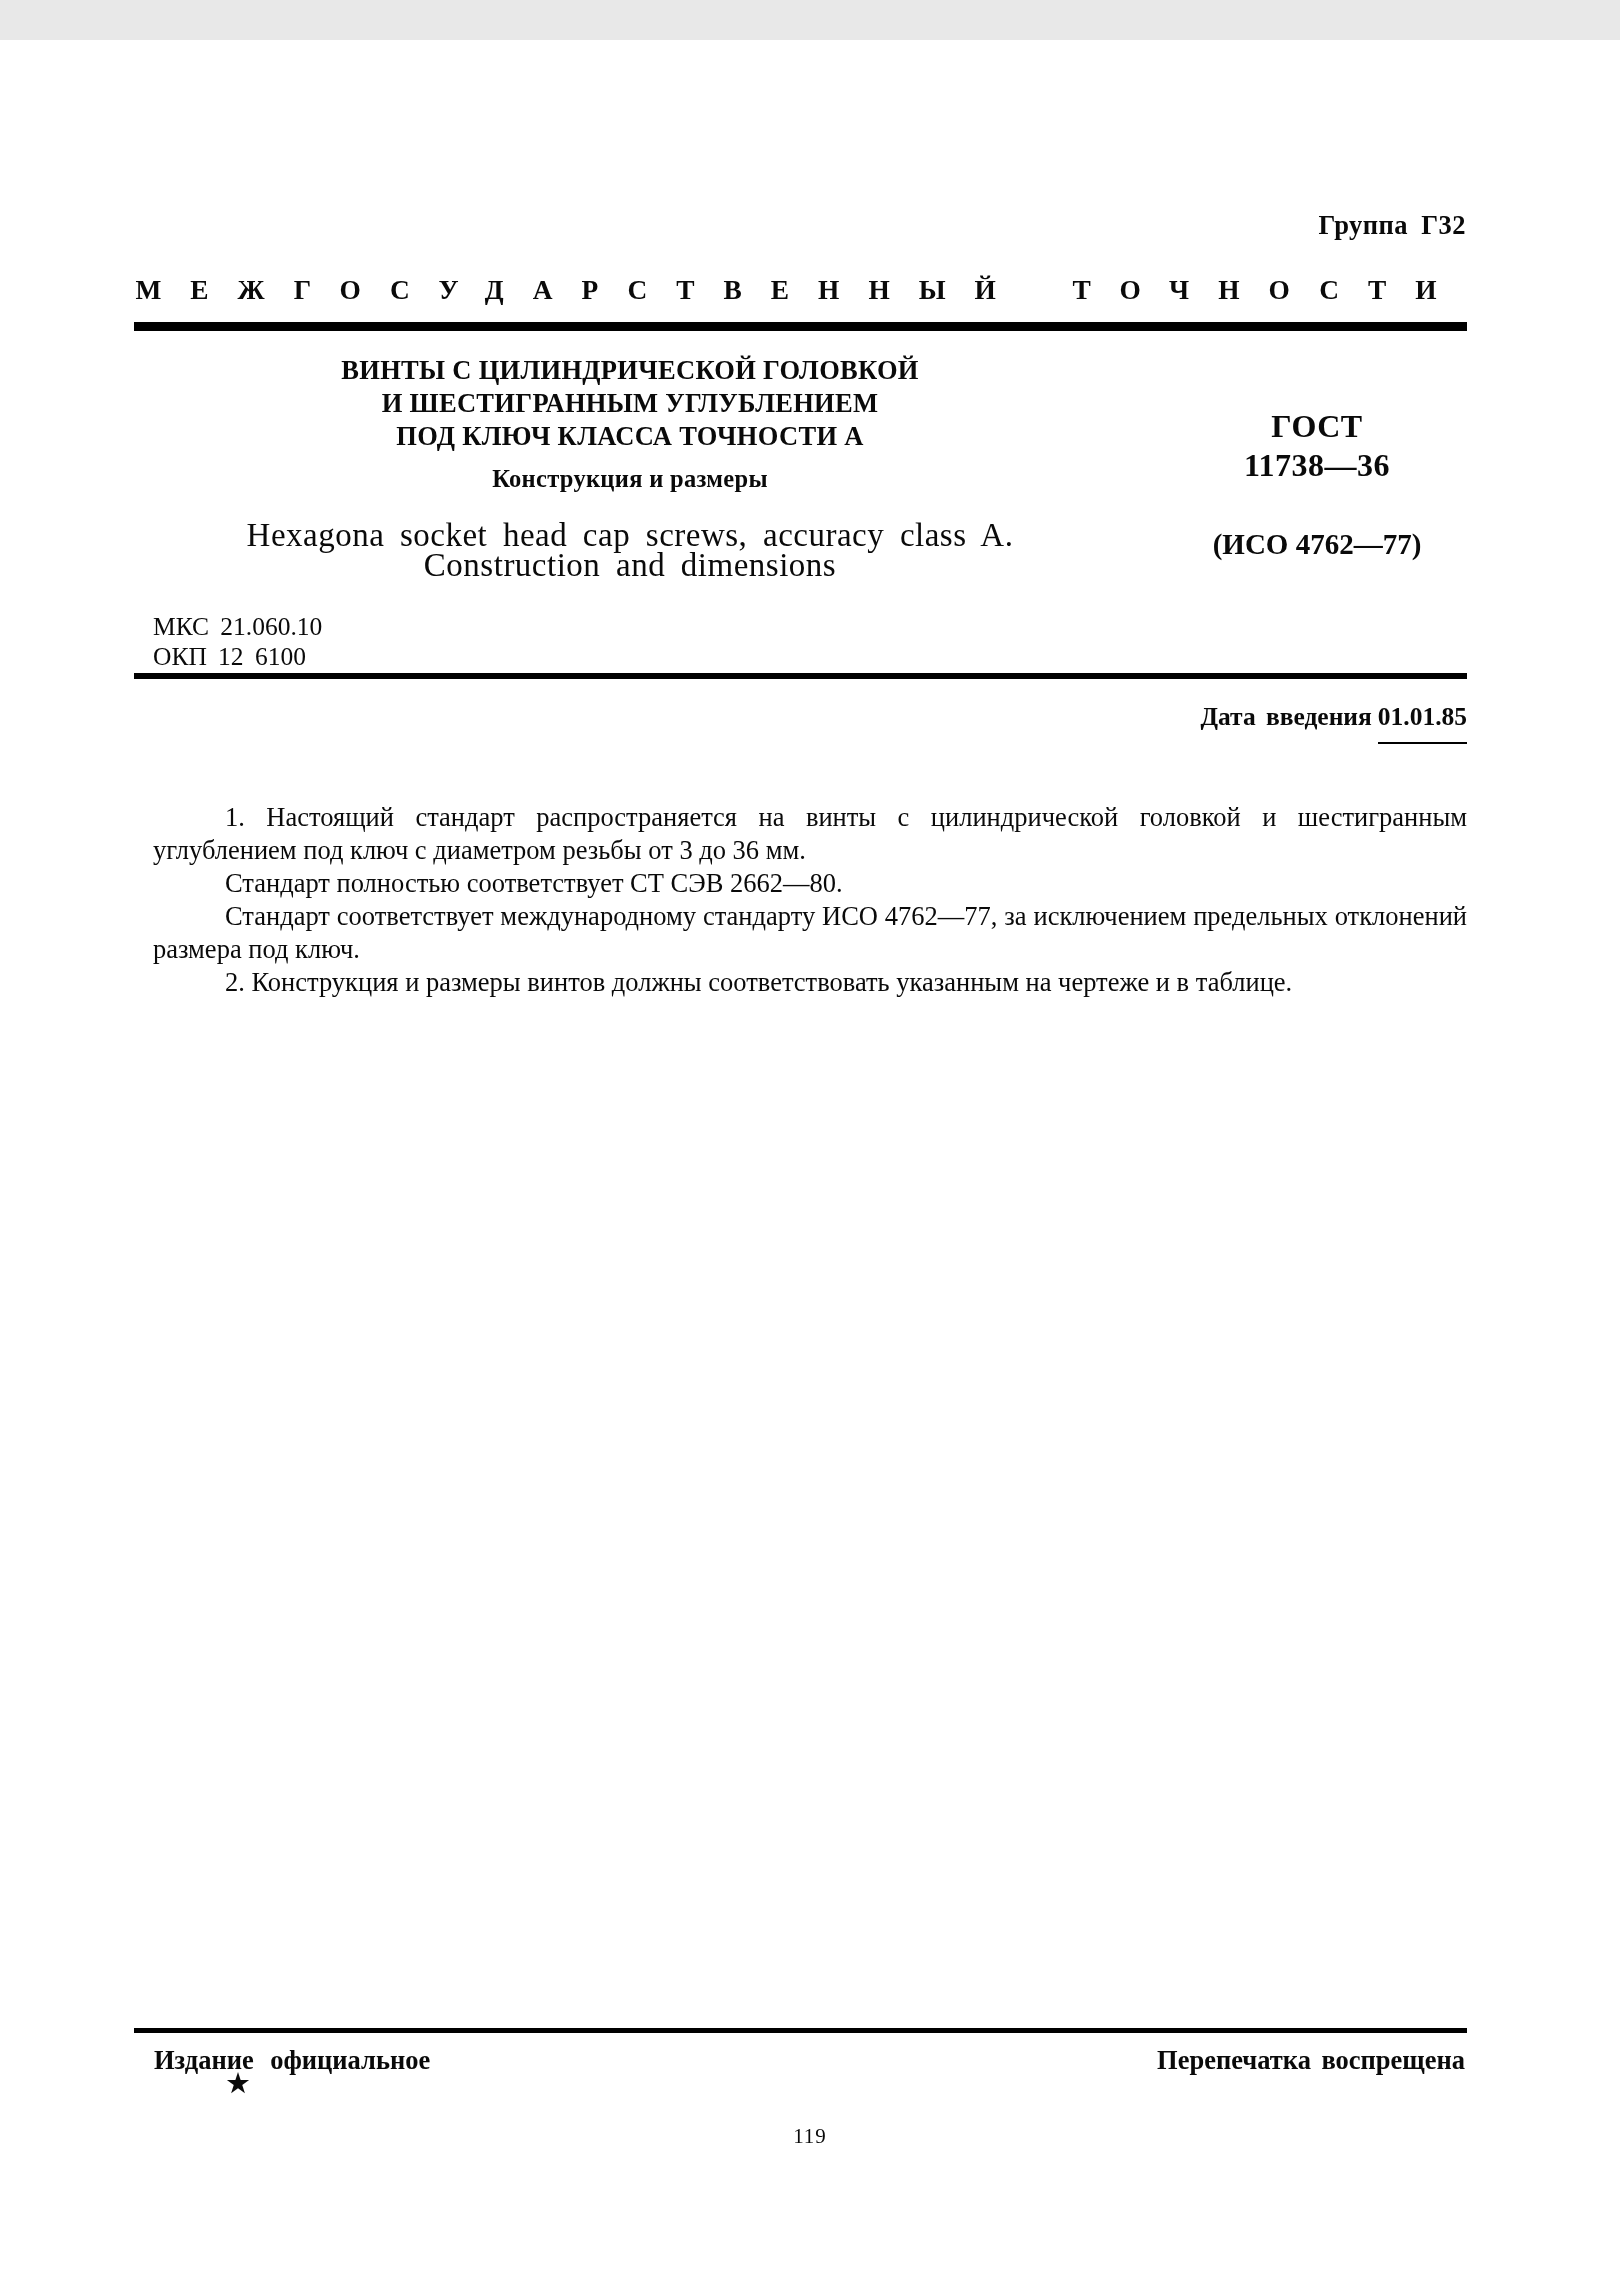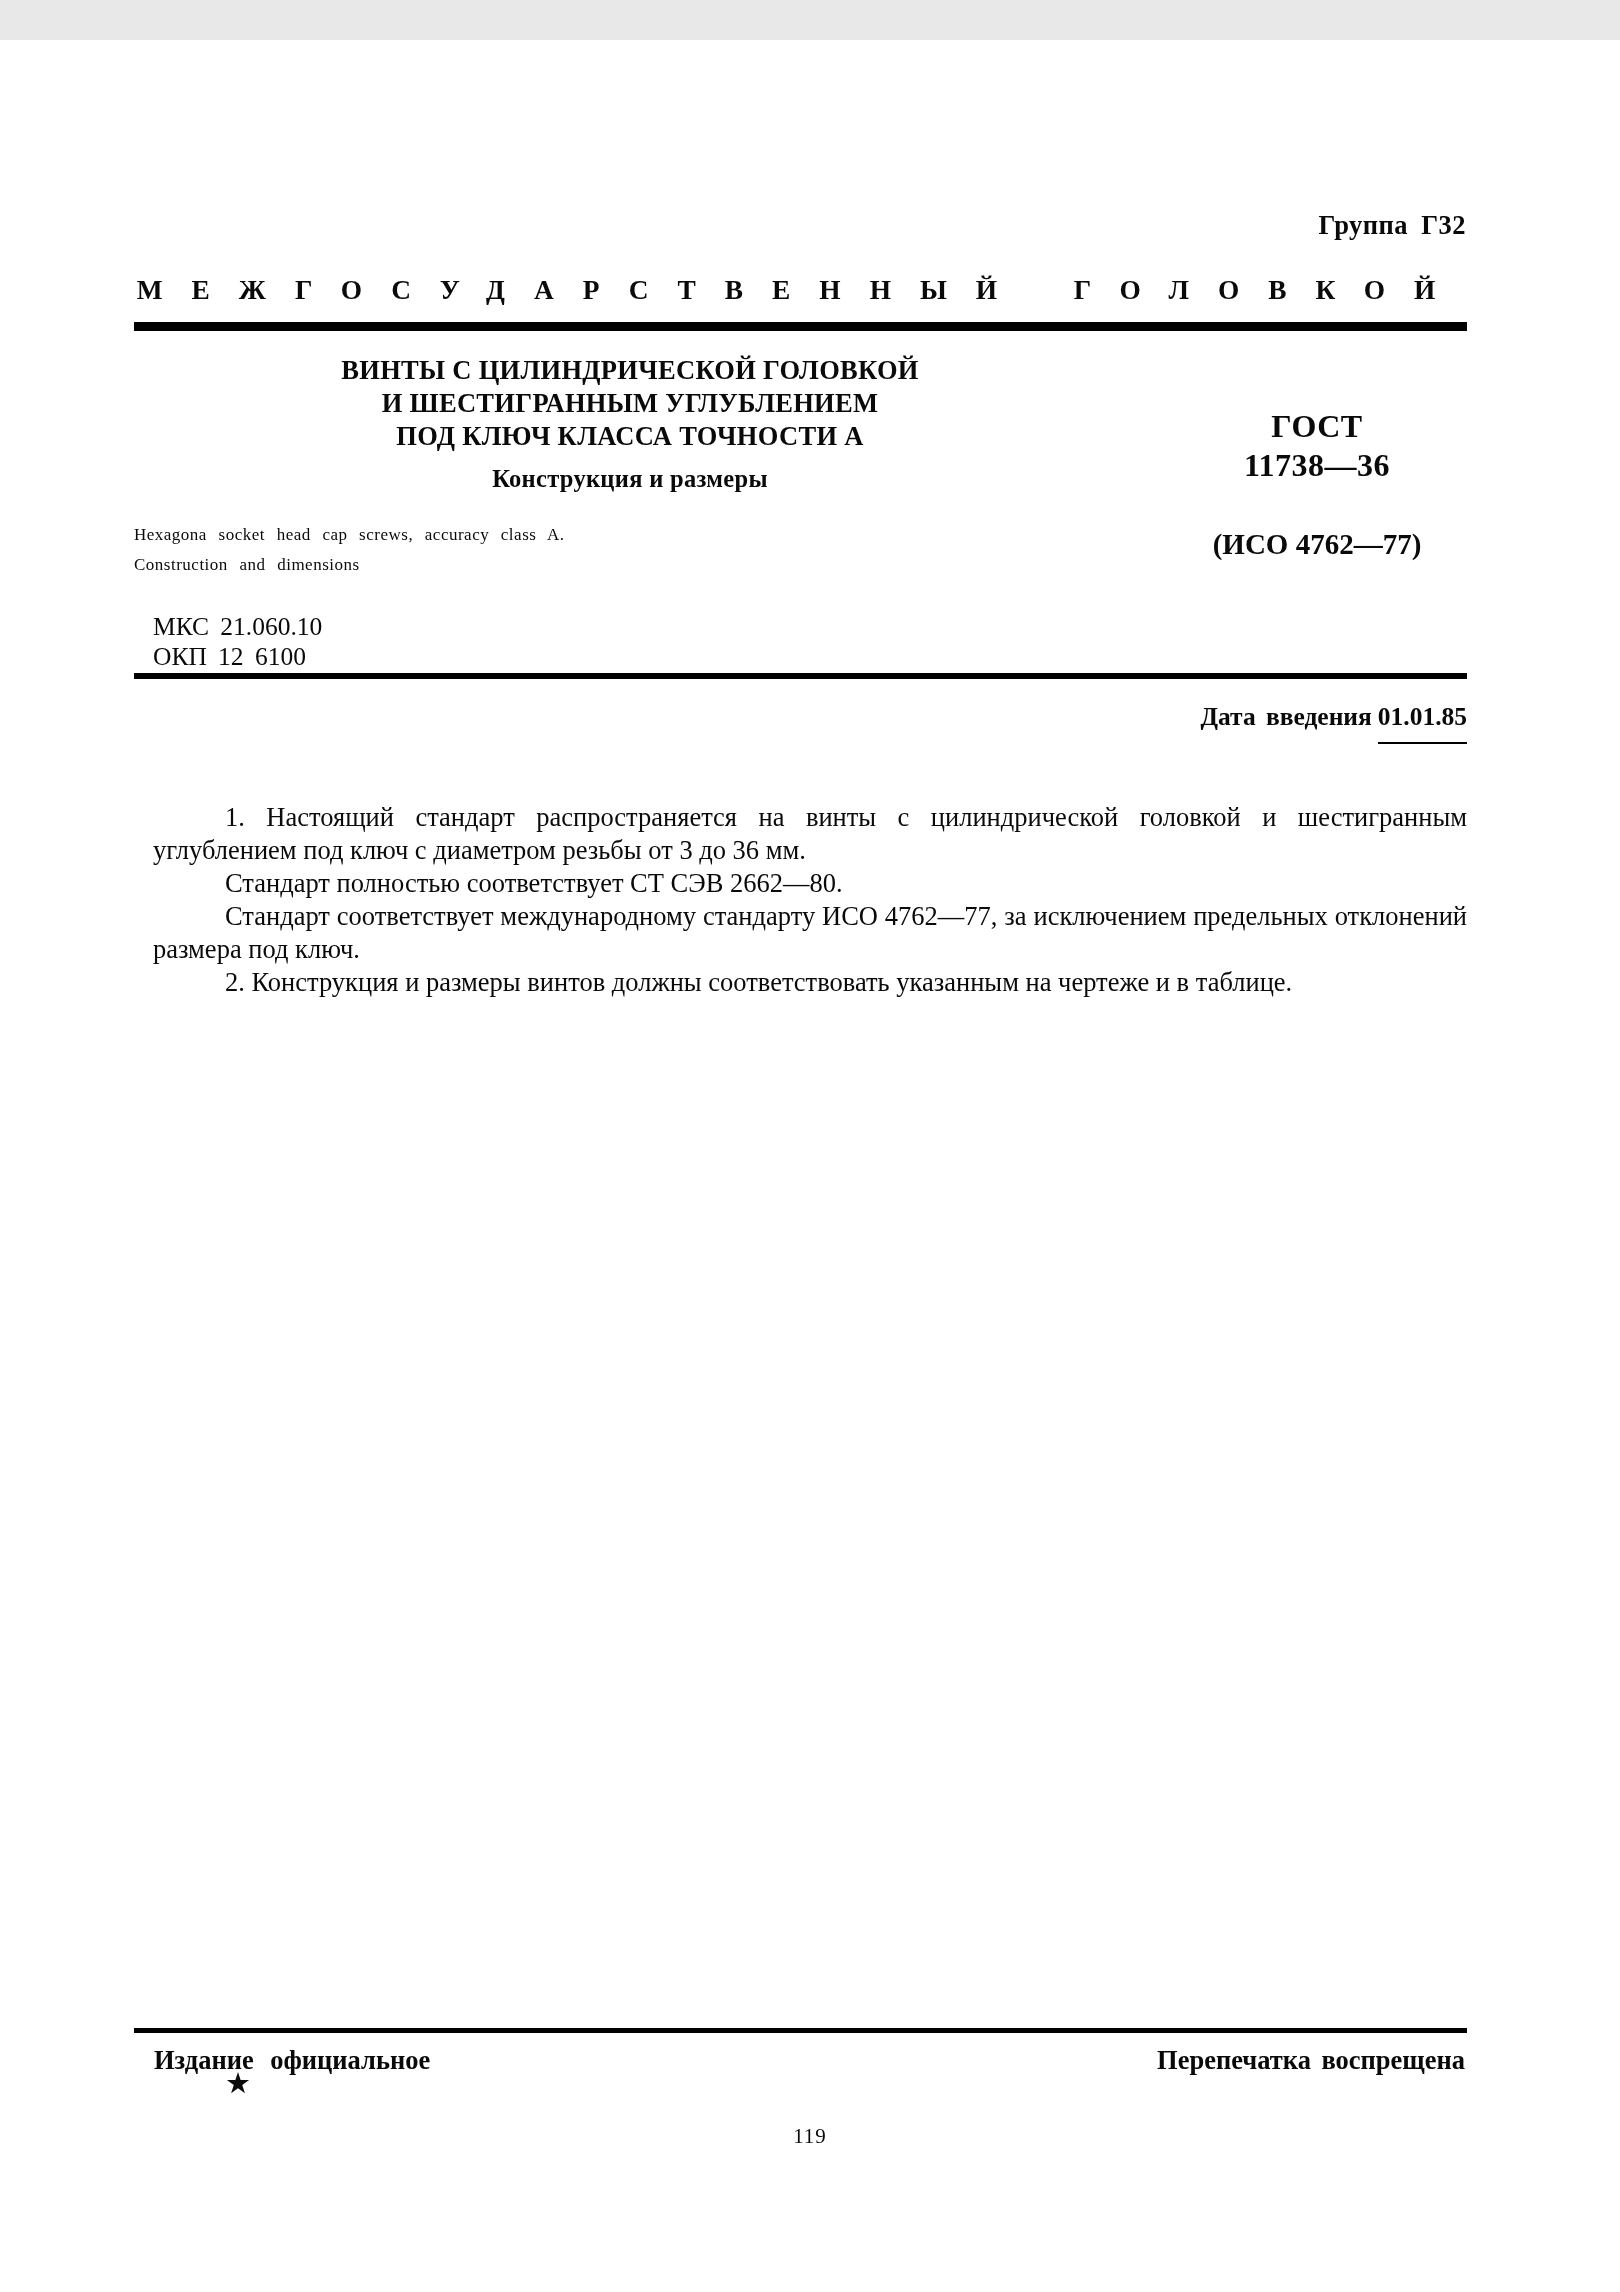--- a/index.html
+++ b/index.html
@@ -41,21 +41,22 @@
     font-size: 26.5px; font-weight: bold;
     line-height: 33px;
     letter-spacing: 0.3px;
   }
   .title-ru .subtitle {
     font-size: 24.5px; margin-top: 8.8px; letter-spacing: 0.3px;
   }
 
   .title-en {
     top: 480px; left: 134px; width: 992px;
-    font-size: 17px; line-height: 30px;
+    text-align: center;
+    font-size: 33px; line-height: 30px;
     word-spacing: 6.9px; letter-spacing: 0.5px;
   }
 
   .gost-main {
     top: 367px; left: 1166px; width: 302px;
     text-align: center;
     font-size: 32px; font-weight: bold; line-height: 39px;
     letter-spacing: 0.5px;
   }
   .gost-iso {
@@ -109,21 +110,21 @@
     font-size: 21px; letter-spacing: 1px;
   }
 </style>
 </head>
 <body>
 
 <div class="page">
 
   <div class="abs group-label">Группа Г32</div>
 
-  <div class="abs std-heading">МЕЖГОСУДАРСТВЕННЫЙ ГОЛОВКОЙ</div>
+  <div class="abs std-heading">МЕЖГОСУДАРСТВЕННЫЙ ТОЧНОСТИ</div>
 
   <div class="abs rule rule-top"></div>
 
   <div class="abs title-ru">
     <div>ВИНТЫ С ЦИЛИНДРИЧЕСКОЙ ГОЛОВКОЙ</div>
     <div>И ШЕСТИГРАННЫМ УГЛУБЛЕНИЕМ</div>
     <div>ПОД КЛЮЧ КЛАССА ТОЧНОСТИ А</div>
     <div class="subtitle">Конструкция и размеры</div>
   </div>
 

